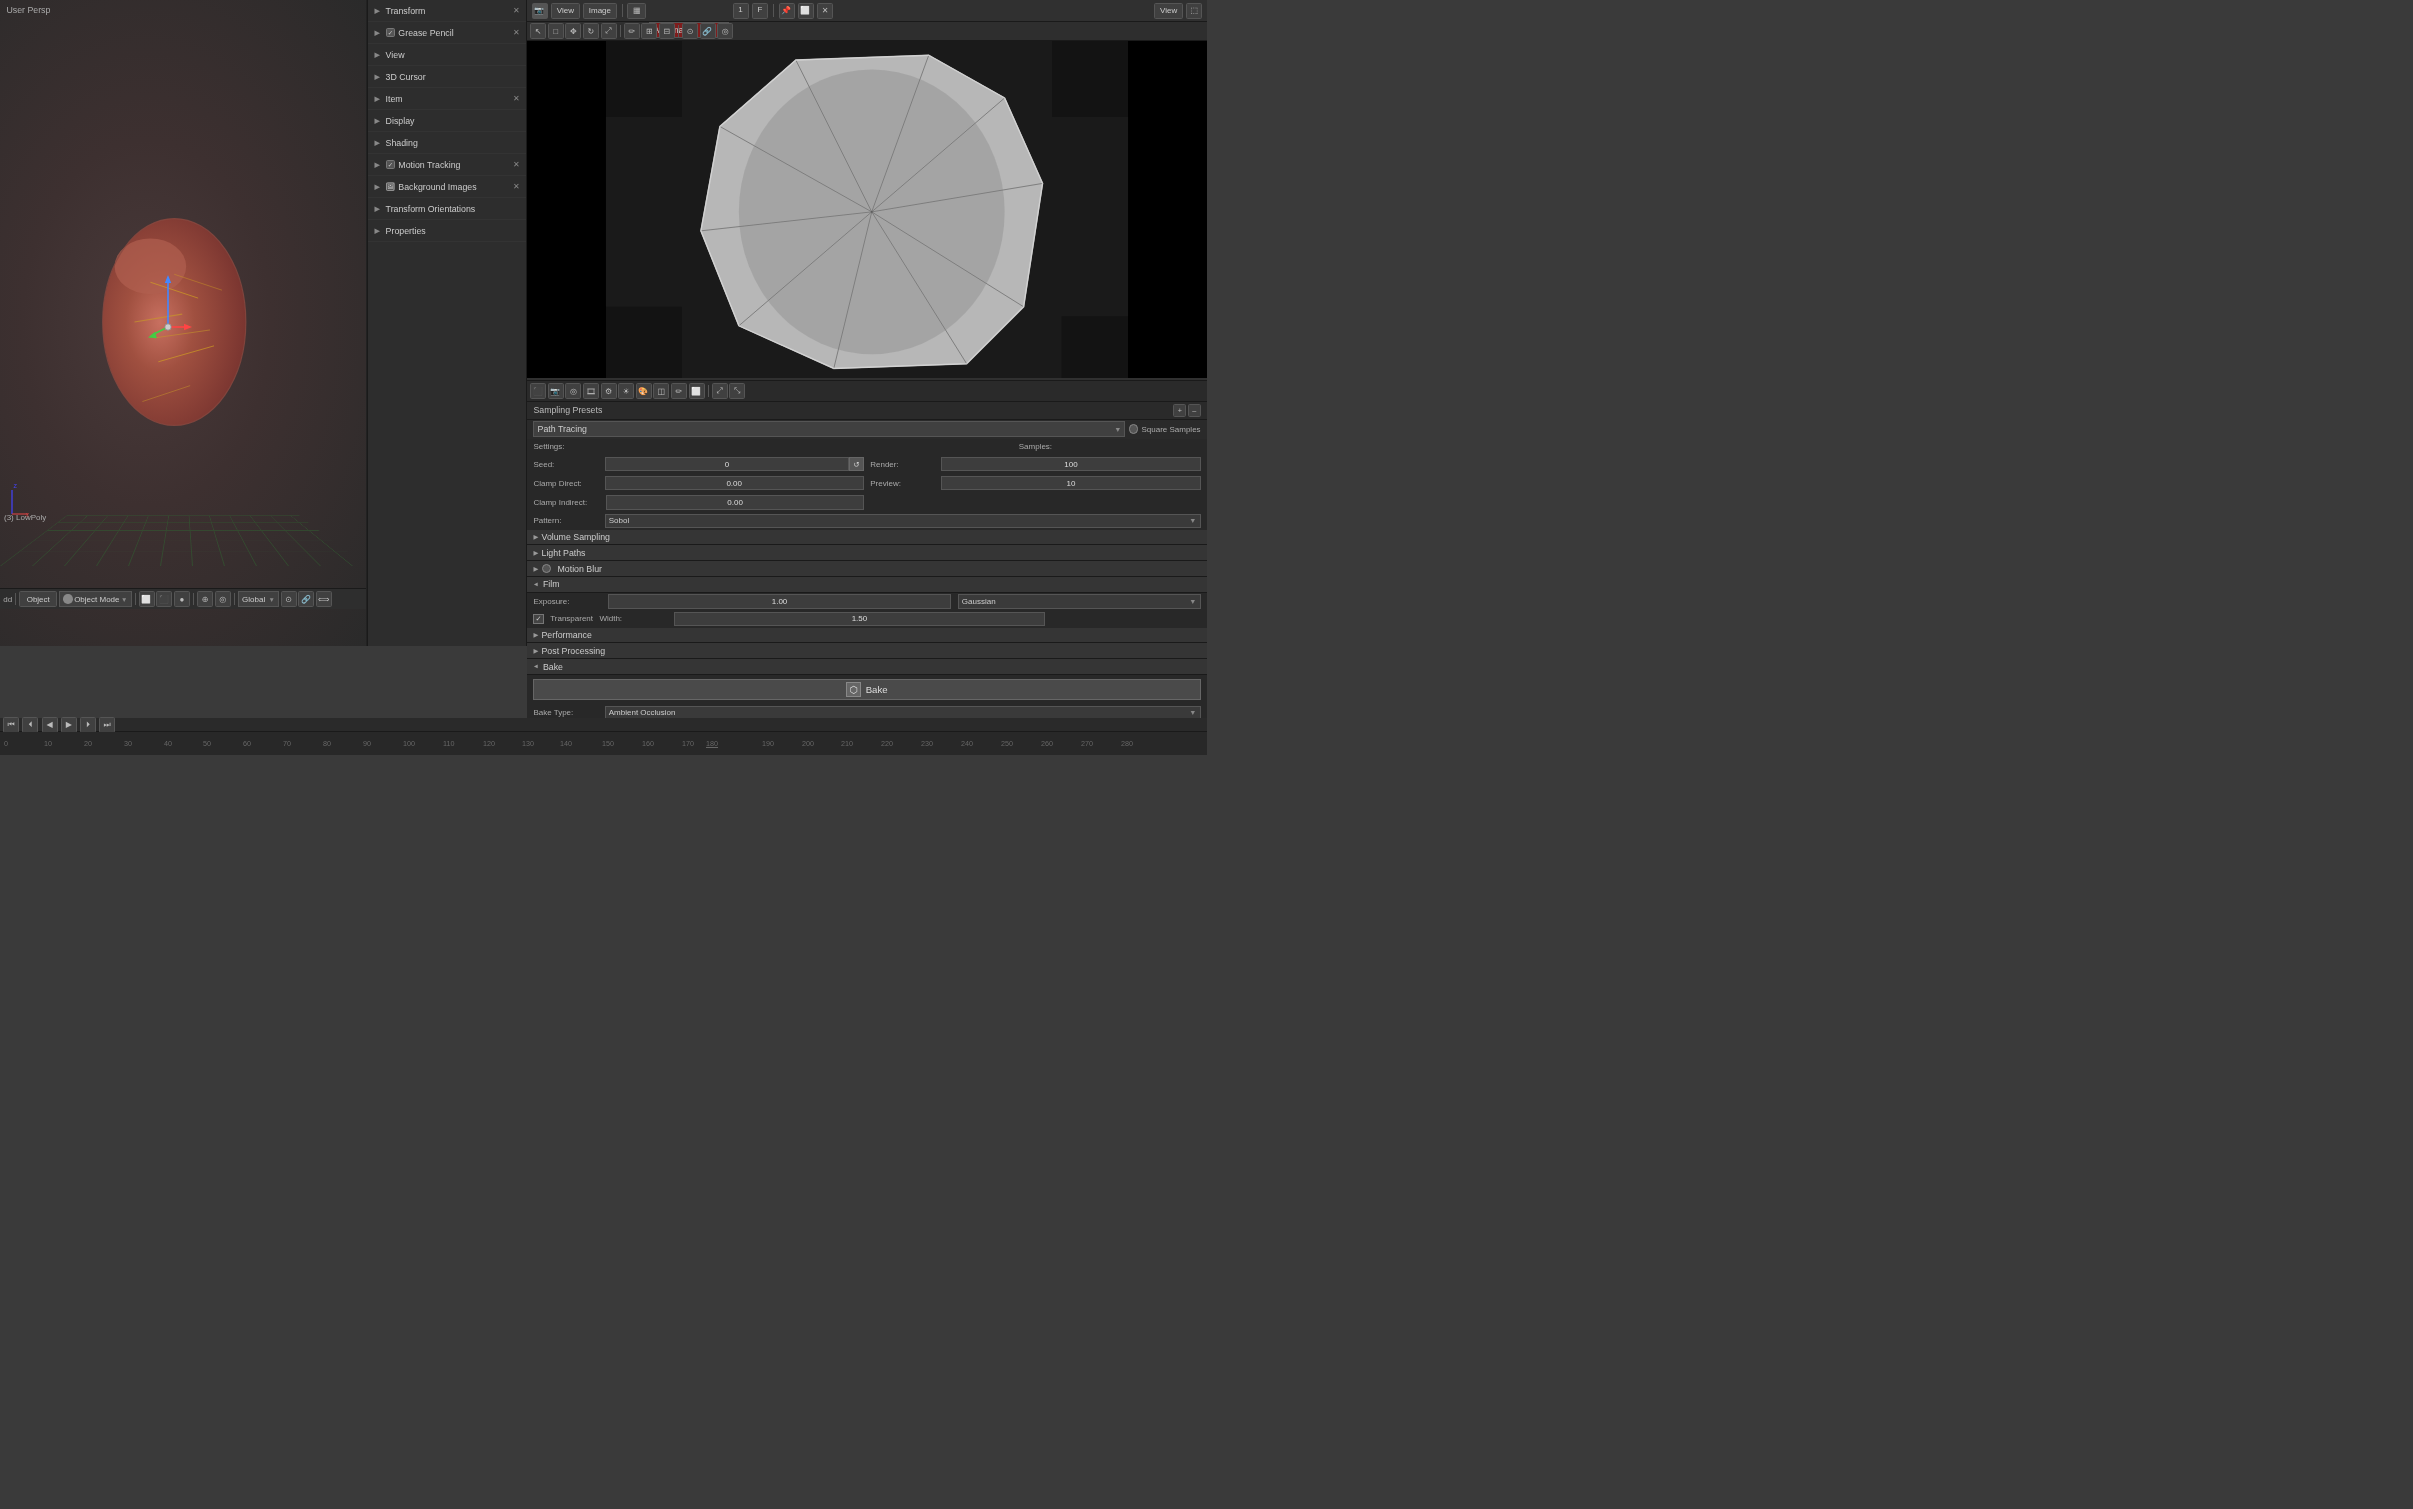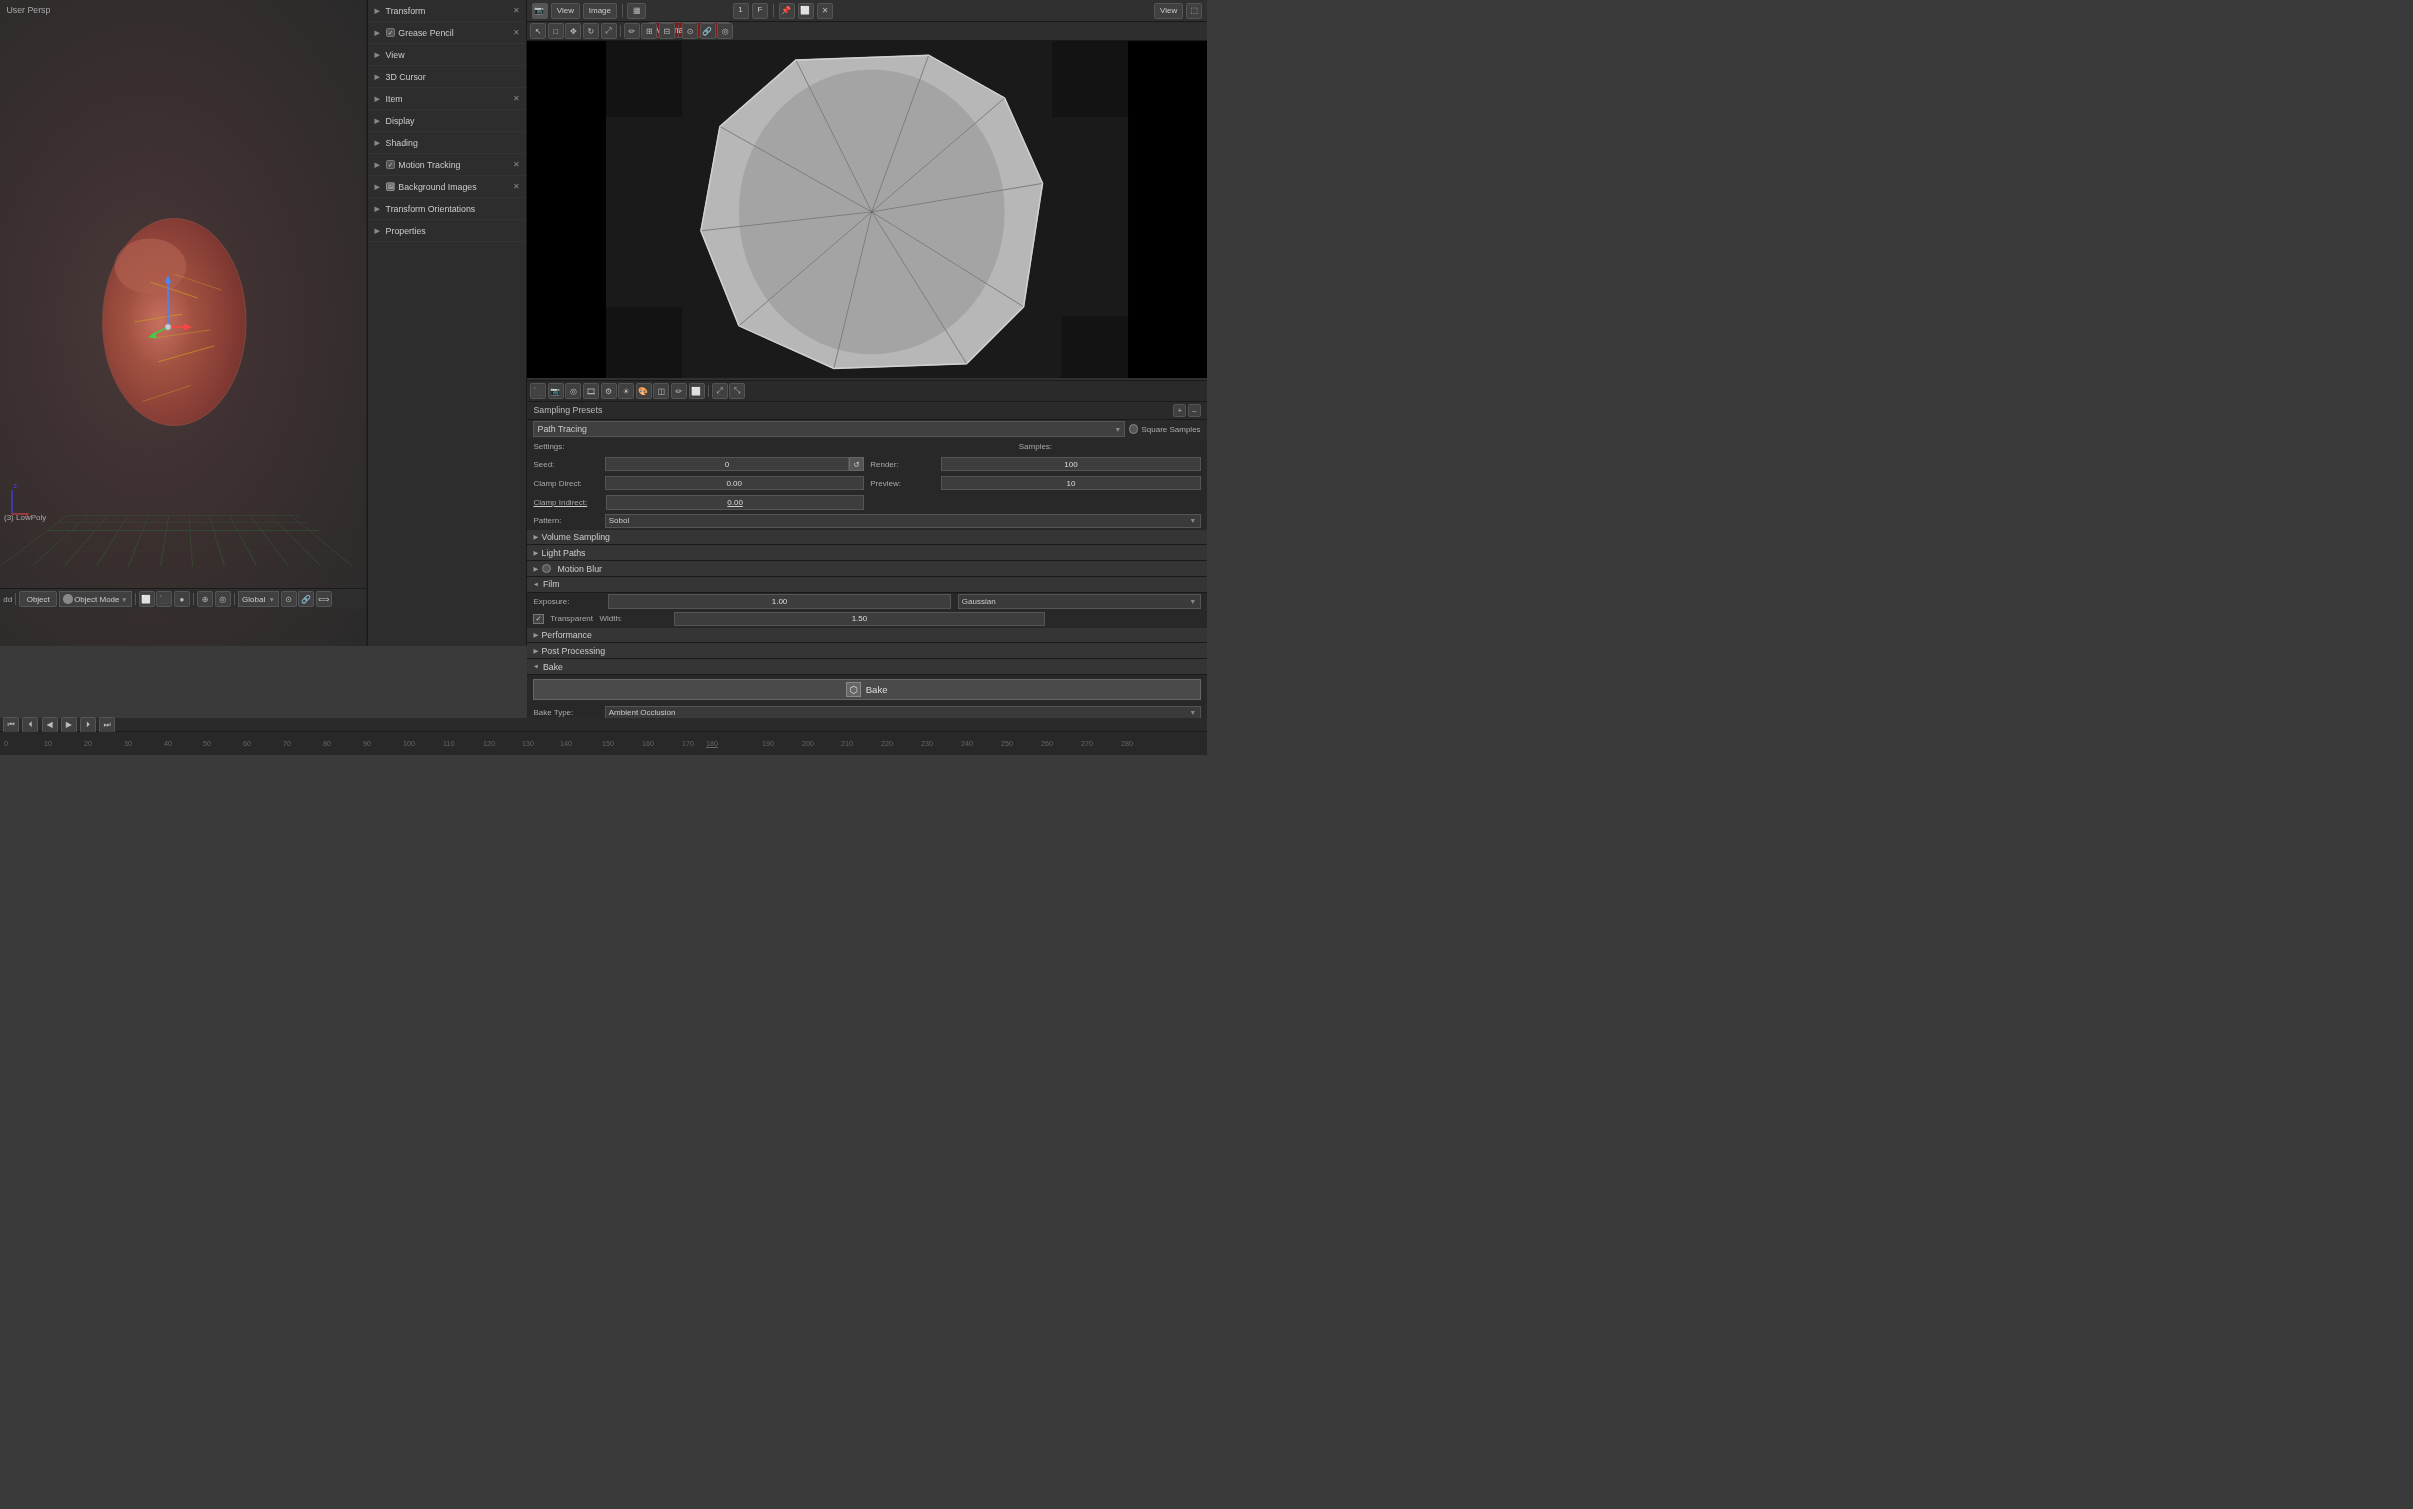--- a/index.html
+++ b/index.html
@@ -852,21 +852,21 @@
           </div>
           <div style="flex:1;display:flex;align-items:center;gap:3.2px;height:16px;">
             <span class="field-label">Preview:</span>
             <div class="num-field">
               <span class="num-val">10</span>
             </div>
           </div>
         </div>
 
         <div style="display:flex;padding:1.6px 6.4px;gap:6.4px;">
-          <div style="flex:1;display:flex;align-items:center;gap:5px;height:16px;text-decoration:underline;">
+          <div style="flex:1;display:flex;align-items:center;gap:5px;height:16px;">
             <span class="field-label">Clamp Indirect:</span>
             <div class="num-field">
               <span class="num-val">0.00</span>
             </div>
           </div>
           <div style="flex:1;"></div>
         </div>
 
         <div class="pattern-row">
           <span class="field-label">Pattern:</span>

